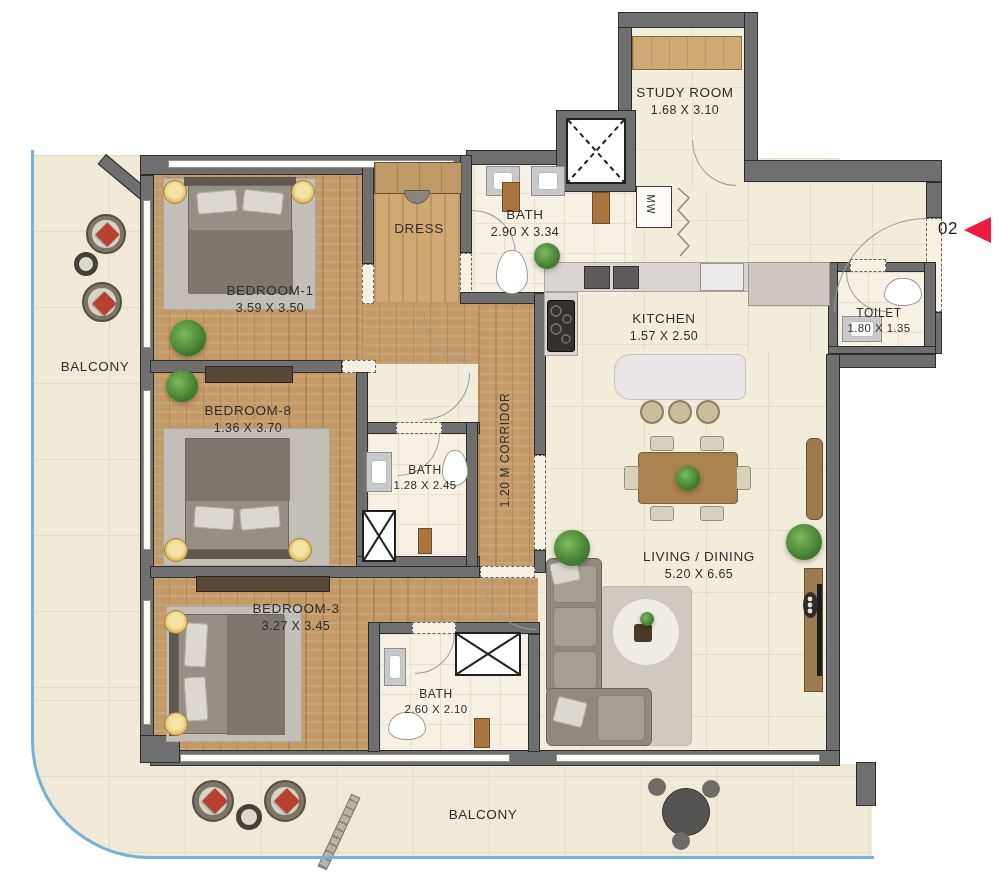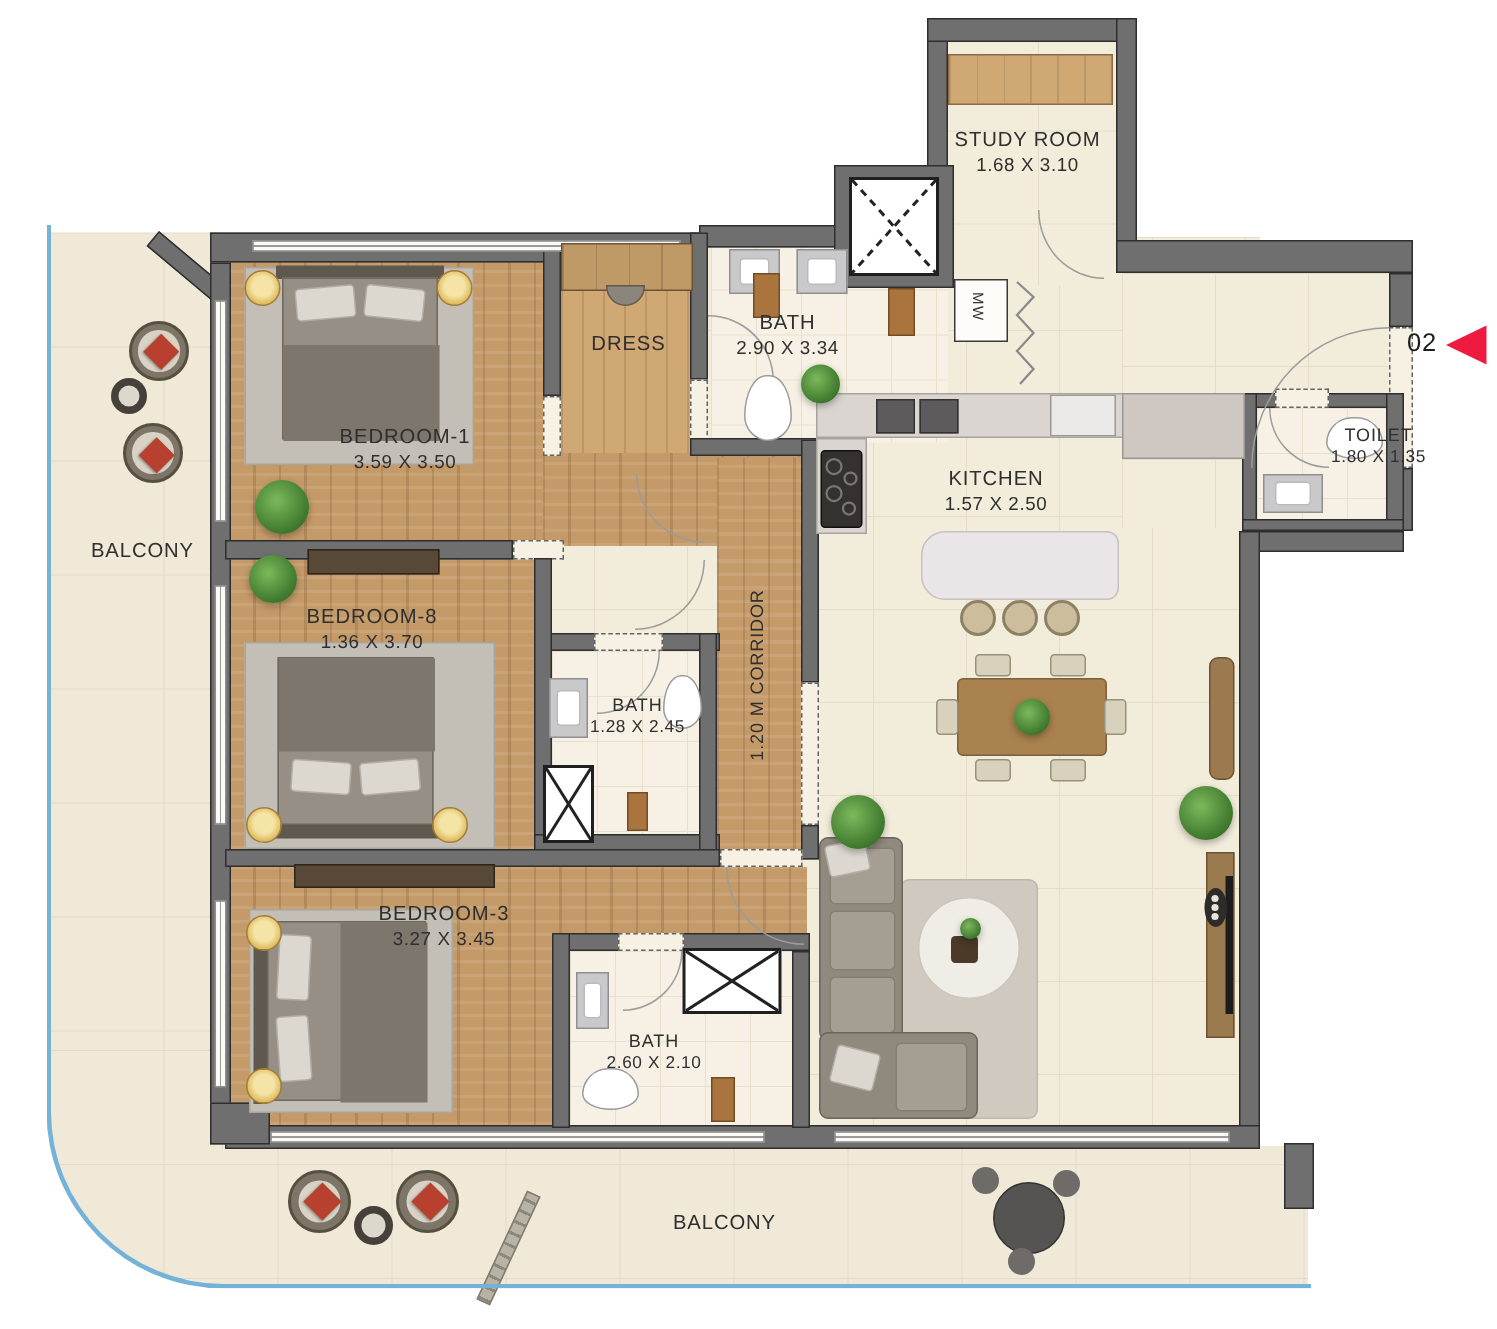--- a/index.html
+++ b/index.html
@@ -349,21 +349,21 @@
     <div>DRESS</div>
   </div>
   <div class="lbl" style="left:270px;top:282px;">
     <div>BEDROOM-1</div>
     <div class="dim">3.59 X 3.50</div>
   </div>
   <div class="lbl" style="left:664px;top:310px;">
     <div>KITCHEN</div>
     <div class="dim">1.57 X 2.50</div>
   </div>
-  <div class="lbl small" style="left:879px;top:282px;margin-left:40px;">
+  <div class="lbl small" style="left:879px;top:305px;">
     <div>TOILET</div>
     <div class="dim" style="font-size:11.5px;">1.80 X 1.35</div>
   </div>
   <div class="lbl" style="left:248px;top:402px;">
     <div>BEDROOM-8</div>
     <div class="dim">1.36 X 3.70</div>
   </div>
   <div class="lbl small" style="left:425px;top:462px;">
     <div>BATH</div>
     <div class="dim" style="font-size:11.5px;">1.28 X 2.45</div>
@@ -372,20 +372,24 @@
     <div>1.20 M CORRIDOR</div>
   </div>
   <div class="lbl" style="left:296px;top:600px;">
     <div>BEDROOM-3</div>
     <div class="dim">3.27 X 3.45</div>
   </div>
   <div class="lbl small" style="left:436px;top:686px;">
     <div>BATH</div>
     <div class="dim" style="font-size:11.5px;">2.60 X 2.10</div>
   </div>
+  <div class="lbl" style="left:699px;top:548px;">
+    <div>LIVING / DINING</div>
+    <div class="dim">5.20 X 6.65</div>
+  </div>
   <div class="lbl" style="left:95px;top:358px;">
     <div>BALCONY</div>
   </div>
   <div class="lbl" style="left:483px;top:806px;">
     <div>BALCONY</div>
   </div>
 
   <div class="abs" style="left:938px;top:219px;font-size:17px;color:#1c1c1c;letter-spacing:.5px;">02</div>
   <div class="abs" style="left:964px;top:217px;width:0;height:0;border-top:13px solid transparent;border-bottom:13px solid transparent;border-right:27px solid #ed1b40;"></div>
 

